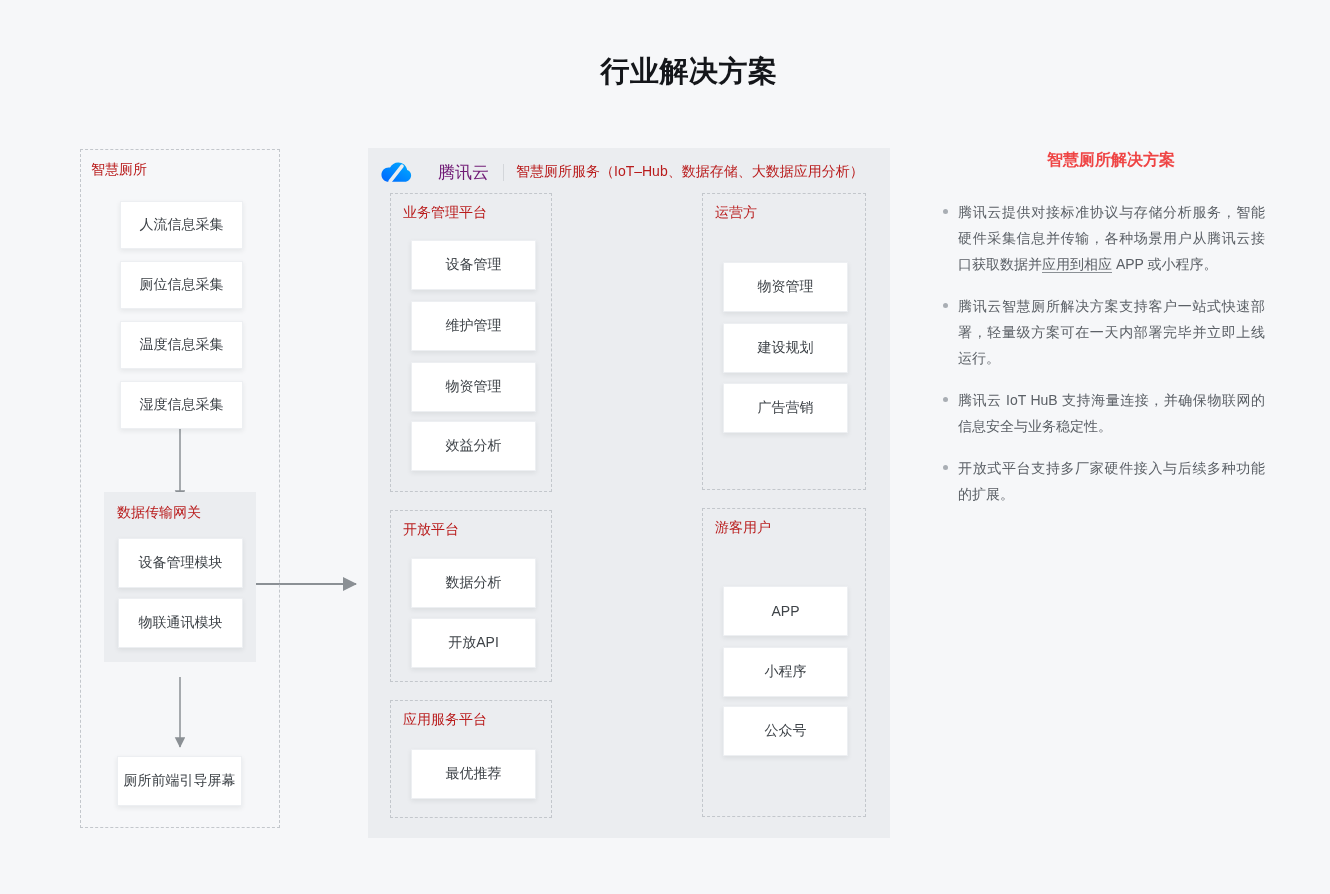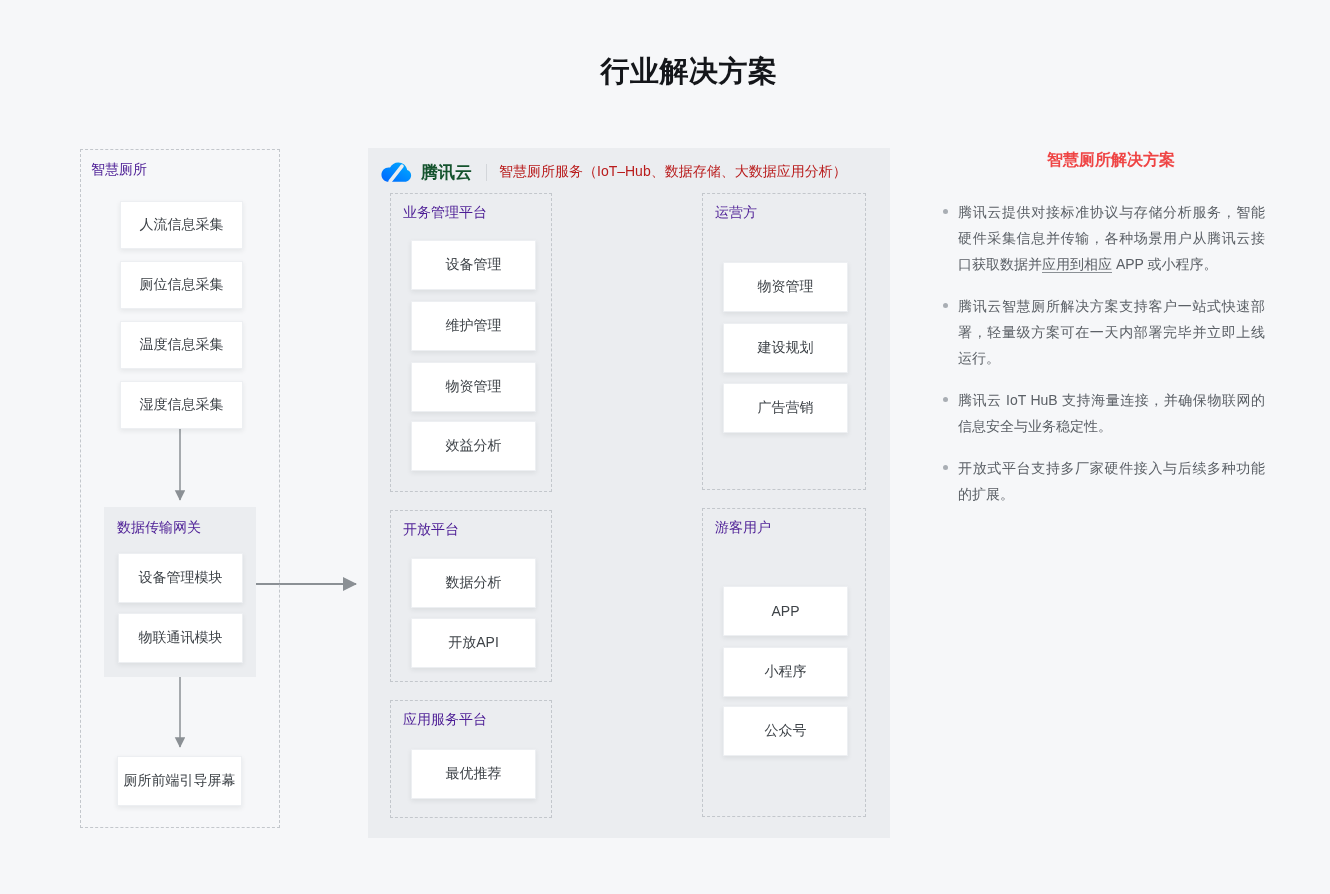--- a/index.html
+++ b/index.html
@@ -3,31 +3,31 @@
 <meta charset="utf-8">
 <style>
   html,body{margin:0;padding:0;}
   body{background:#f6f7f9;font-family:"Liberation Sans","DejaVu Sans",sans-serif;}
   .stage{position:relative;width:1330px;height:894px;background:#f6f7f9;overflow:hidden;}
 
   .page-title{position:absolute;left:0;top:52px;width:1330px;text-align:center;
     font-size:29px;font-weight:600;color:#14161a;letter-spacing:.5px;padding-left:24px;}
 
   .dashed{position:absolute;border:1px dashed #c3c7cc;box-sizing:border-box;}
-  .group-label{position:absolute;font-size:14px;color:#4c1d95;white-space:nowrap;}
+  .group-label{position:absolute;font-size:14px;color:#b91c1c;white-space:nowrap;}
 
   .card{position:absolute;background:#ffffff;border:1px solid #edeff2;box-sizing:border-box;
     box-shadow:0 2px 5px rgba(30,36,44,.08);display:flex;align-items:center;justify-content:center;
     font-size:14px;color:#3e4348;white-space:nowrap;}
 
   .gateway{position:absolute;background:#ebedf0;}
 
   .panel{position:absolute;left:368px;top:148px;width:522px;height:690px;background:#ebedf0;}
   .panel-header{position:absolute;left:12px;top:10px;height:28px;display:flex;align-items:center;}
-  .brand-text{font-size:17px;font-weight:700;color:#14532d;margin-left:8px;}
+  .brand-text{font-size:17px;font-weight:400;color:#701a75;margin-left:25px;}
   .hdr-sep{width:1px;height:17px;background:#d3d6da;margin:0 12px 0 14px;}
   .service-title{font-size:14px;color:#b91c1c;white-space:nowrap;}
 
   .connectors{position:absolute;left:0;top:0;pointer-events:none;}
 
   .solution{position:absolute;left:941px;top:150px;width:324px;}
   .solution-heading{font-size:16px;font-weight:700;color:#ef4444;margin:0 0 28px 16px;text-align:center;}
   .solution ul{list-style:none;margin:0;padding:0;}
   .solution li{position:relative;padding-left:17px;font-size:14px;line-height:26px;
     color:#5b6066;margin-bottom:16px;text-align:justify;}
@@ -56,21 +56,21 @@
     <path d="M591,673 L684,673" stroke="#8b9095" stroke-width="1.4" fill="none" marker-end="url(#arr)"></path>
   </svg>
 
   <div class="dashed" style="left:80px;top:149px;width:200px;height:679px;">
     <div class="group-label" style="left:10px;top:11px;">智慧厕所</div>
     <div class="card" style="left:39px;top:51px;width:123px;height:48px;">人流信息采集</div>
     <div class="card" style="left:39px;top:111px;width:123px;height:48px;">厕位信息采集</div>
     <div class="card" style="left:39px;top:171px;width:123px;height:48px;">温度信息采集</div>
     <div class="card" style="left:39px;top:231px;width:123px;height:48px;">湿度信息采集</div>
 
-    <div class="gateway" style="left:23px;top:357px;width:152px;height:170px;">
+    <div class="gateway" style="left:23px;top:342px;width:152px;height:170px;">
       <div class="group-label" style="left:13px;top:12px;">数据传输网关</div>
       <div class="card" style="left:14px;top:46px;width:125px;height:50px;">设备管理模块</div>
       <div class="card" style="left:14px;top:106px;width:125px;height:50px;">物联通讯模块</div>
     </div>
 
     <div class="card" style="left:36px;top:606px;width:125px;height:50px;">厕所前端引导屏幕</div>
   </div>
 
   <div class="panel">
     <div class="panel-header">

